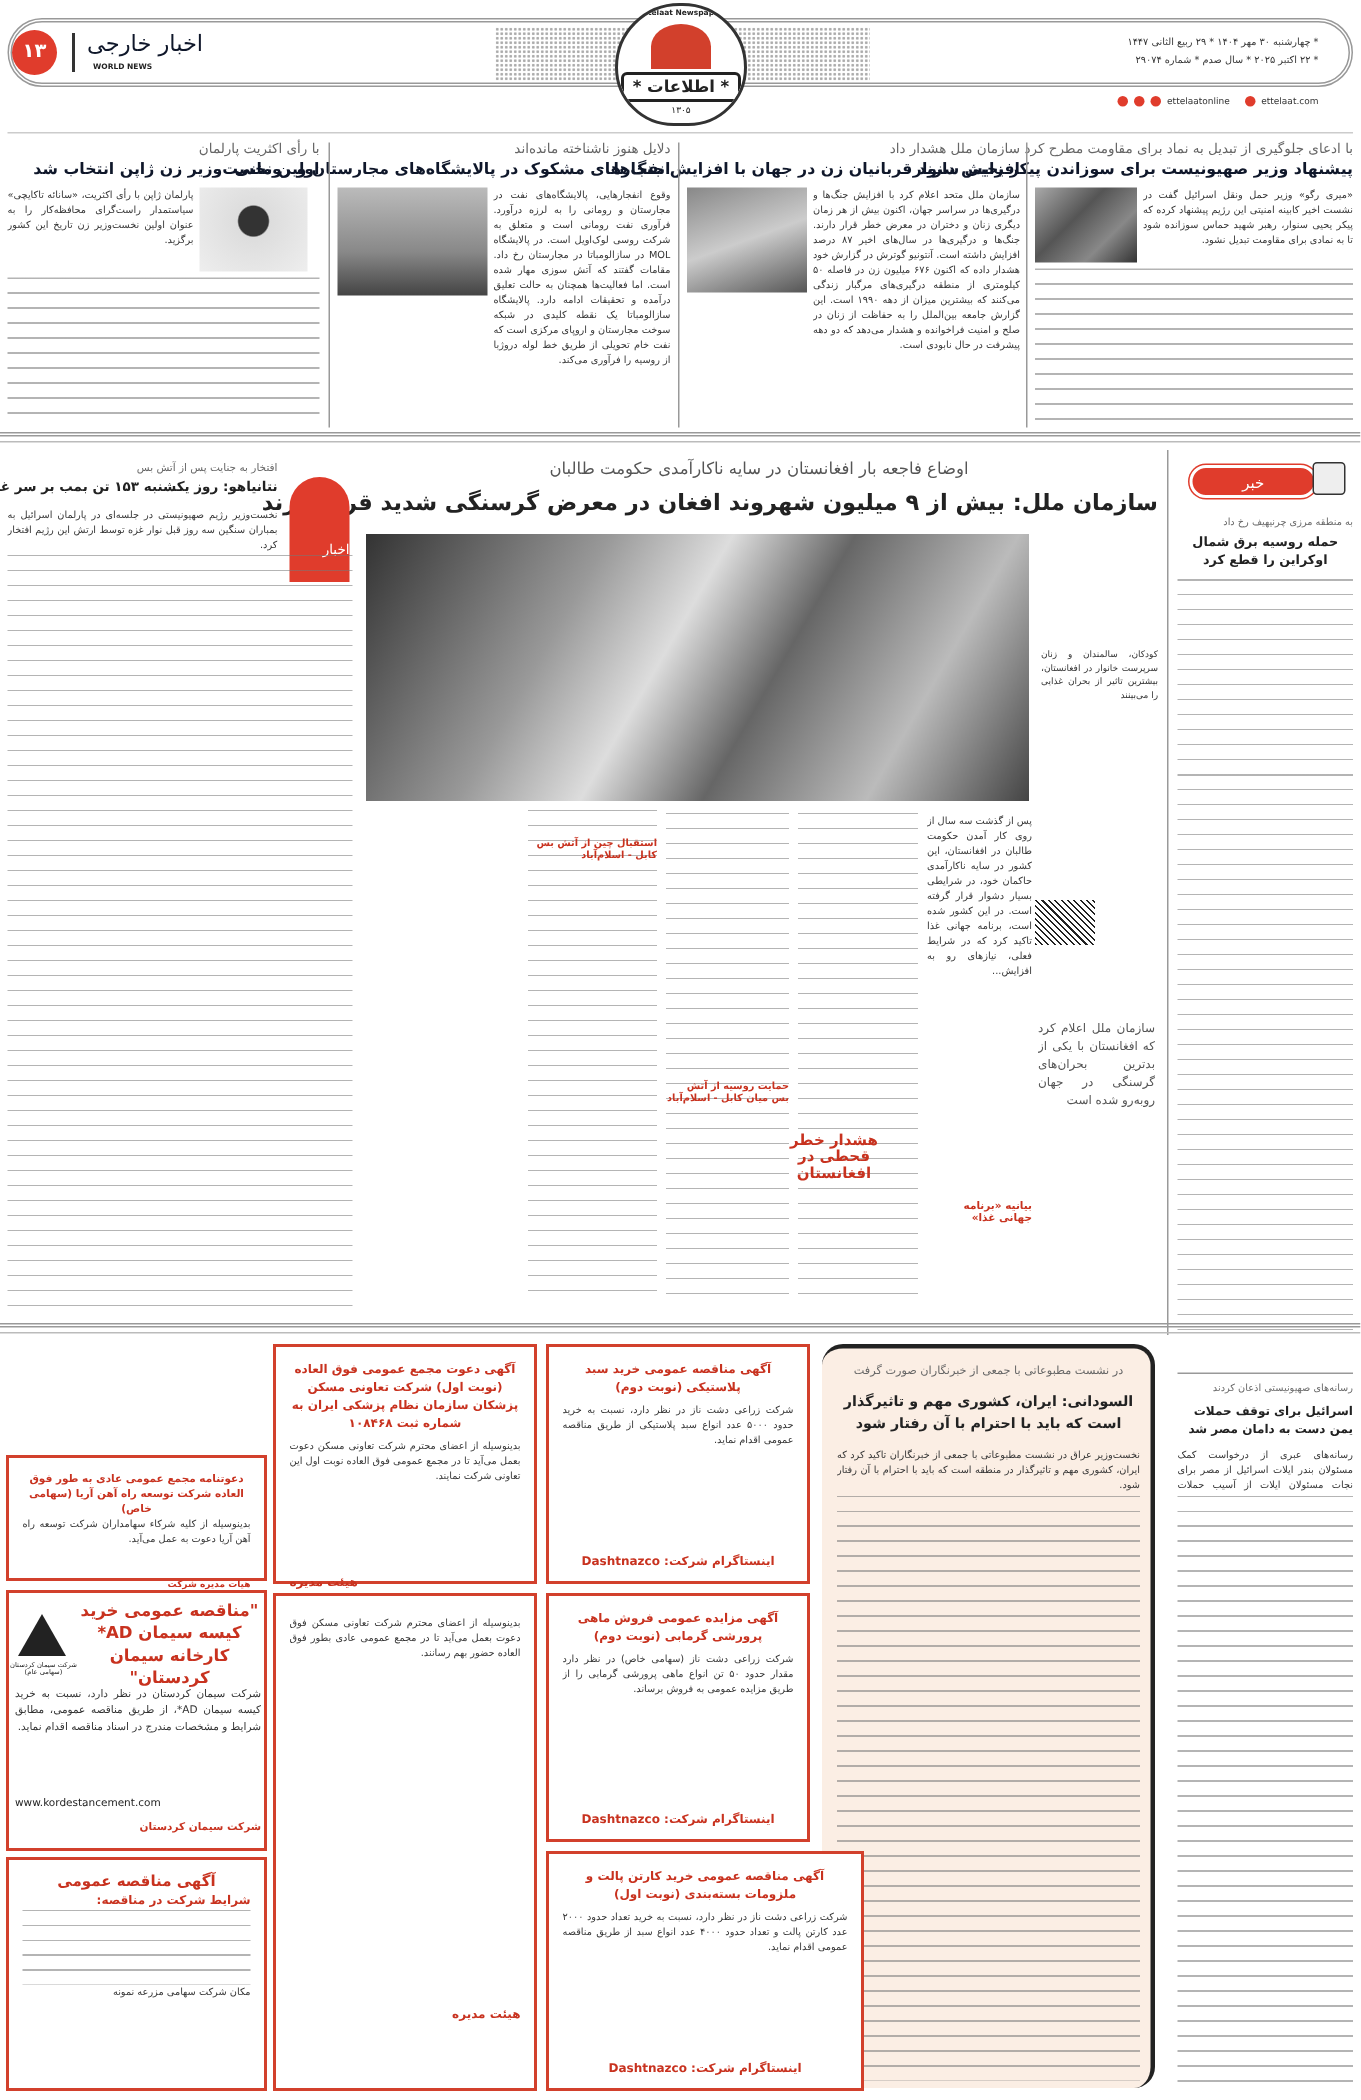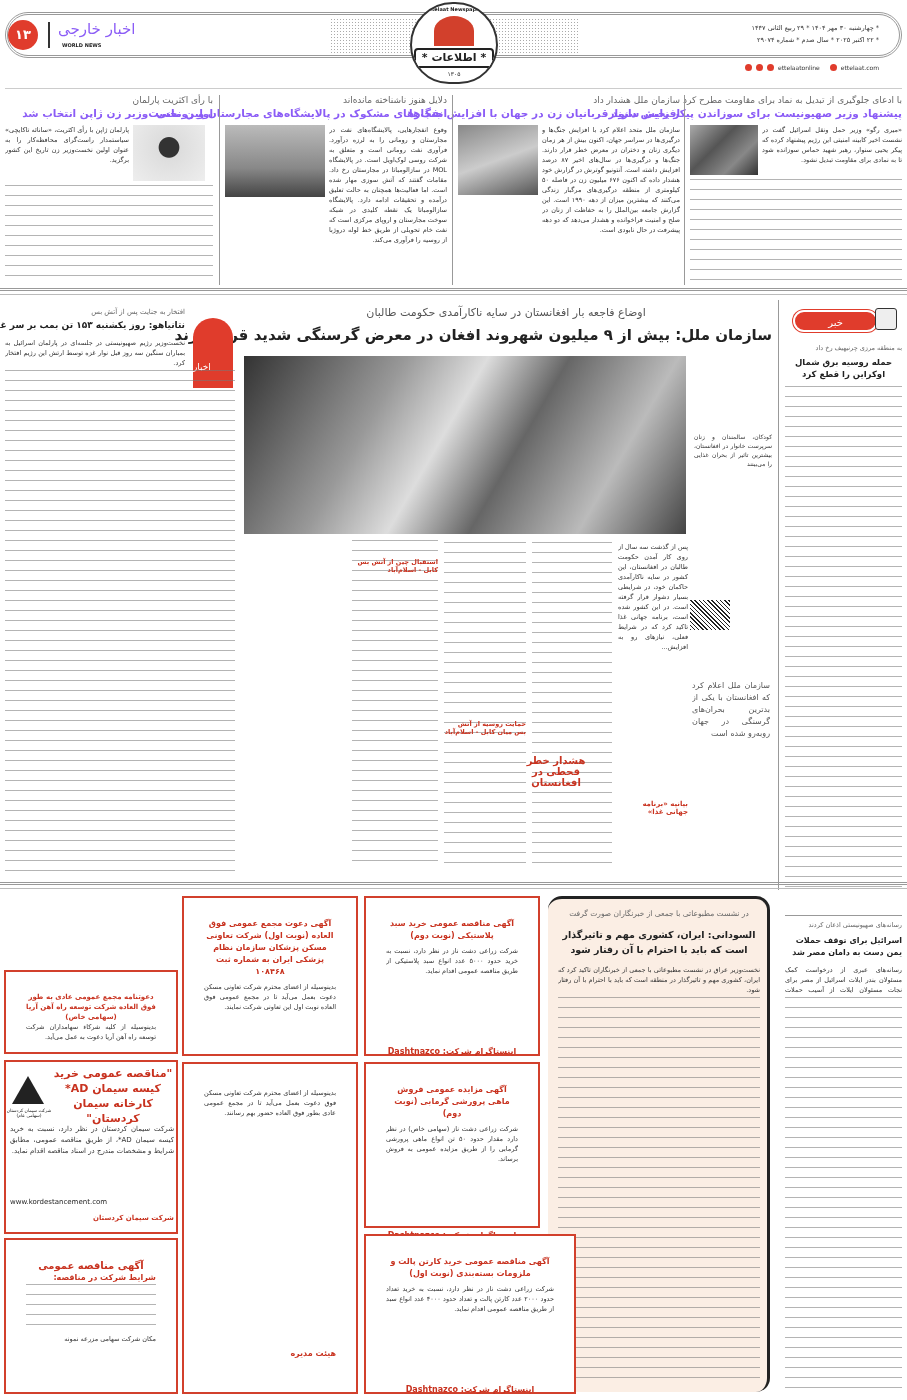--- a/index.html
+++ b/index.html
@@ -1,25 +1,25 @@
 <!DOCTYPE html>
 <html><head>
 <meta charset="utf-8">
 <style>
 *{box-sizing:border-box;margin:0;padding:0}
 body{width:907px;height:1400px;background:#fff;font-family:"DejaVu Sans",sans-serif;color:#222;position:relative;overflow:hidden;direction:rtl}
 .abs{position:absolute}
 .kicker{font-size:9px;color:#666;white-space:nowrap}
-.head{font-size:13px;font-weight:bold;color:#8b5cf6;white-space:nowrap}
+.head{font-size:13px;font-weight:bold;color:#0f172a;white-space:nowrap}
 .body{font-size:6.5px;line-height:10px;color:#333;text-align:justify;overflow:hidden}
 .lines{background:repeating-linear-gradient(to bottom,#777 0,#777 1px,transparent 1px,transparent 10px);opacity:.55}
 .vr{position:absolute;width:1px;background:#999}
 .hr{position:absolute;height:1px;background:#999}
 .photo{position:absolute;background:linear-gradient(135deg,#aaa,#555 40%,#888 70%,#333);filter:grayscale(1)}
-.ad{position:absolute;border:2px solid #d2402c;padding:20px;background:#fff}
+.ad{position:absolute;border:2px solid #d2402c;padding:9px;background:#fff}
 .adt{color:#c8321f;font-weight:bold;font-size:8px;text-align:center;line-height:12px}
 .red{color:#c8321f}
 </style>
 </head>
 <body>
 
 <div class="abs" style="left:0;top:0;width:907px;height:85px">
   <div class="abs" style="left:5px;top:12px;width:897px;height:46px;border:3px double #999;border-radius:23px"></div>
   <div class="abs" style="left:8px;top:20px;width:30px;height:30px;border-radius:50%;background:#e03c2c;color:#fff;font-size:13px;font-weight:bold;text-align:center;line-height:30px">۱۳</div>
   <div class="abs" style="left:48px;top:22px;width:2px;height:26px;background:#333"></div>
@@ -102,21 +102,21 @@
   <div class="abs red" style="left:276px;top:455px;width:80px;font-size:10px;font-weight:bold;text-align:center">هشدار خطر قحطی در افغانستان</div>
   <div class="abs red" style="left:378px;top:500px;width:70px;font-size:7px;font-weight:bold;text-align:right">بیانیه «برنامه جهانی غذا»</div>
   <div class="abs lines" style="left:204px;top:242px;width:82px;height:330px"></div>
   <div class="abs red" style="left:204px;top:420px;width:82px;font-size:6.5px;font-weight:bold;text-align:right">حمایت روسیه از آتش بس میان کابل - اسلام‌آباد</div>
   <div class="abs lines" style="left:112px;top:240px;width:86px;height:330px"></div>
   <div class="abs red" style="left:112px;top:258px;width:86px;font-size:6.5px;font-weight:bold;text-align:right">استقبال چین از آتش بس کابل - اسلام‌آباد</div>
   <div class="abs lines" style="left:4px;top:56px;width:0;height:0"></div>
 </div>
 
 <div class="abs" style="left:5px;top:300px;width:230px;height:580px">
-  <div class="abs" style="left:188px;top:18px;width:40px;height:70px;background:#e03c2c;border-radius:20px 20px 0 0;color:#fff;font-size:9px;text-align:left;padding-top:44px">
+  <div class="abs" style="left:188px;top:18px;width:40px;height:70px;background:#e03c2c;border-radius:20px 20px 0 0;color:#fff;font-size:9px;text-align:right;padding-top:44px">
     <span>اخبار</span>
   </div>
   <div class="abs kicker" style="right:50px;top:8px;font-size:7px">افتخار به جنایت پس از آتش بس</div>
   <div class="abs" style="right:50px;top:20px;font-size:9px;font-weight:bold;white-space:nowrap">نتانیاهو: روز یکشنبه ۱۵۳ تن بمب بر سر غزه ریختیم</div>
   <div class="abs body" style="left:0;top:38px;width:180px;height:30px">نخست‌وزیر رژیم صهیونیستی در جلسه‌ای در پارلمان اسرائیل به بمباران سنگین سه روز قبل نوار غزه توسط ارتش این رژیم افتخار کرد.</div>
   <div class="abs lines" style="left:0;top:70px;width:230px;height:505px"></div>
 </div>
 
 <div class="abs" style="left:0;top:882px;width:907px;height:7px;border-top:3px double #999;border-bottom:1px solid #bbb"></div>
 

